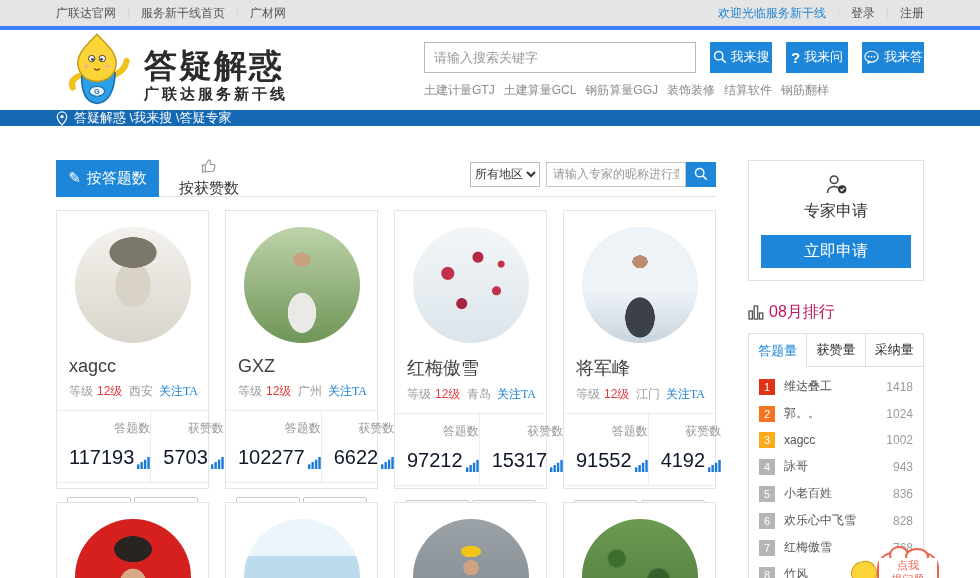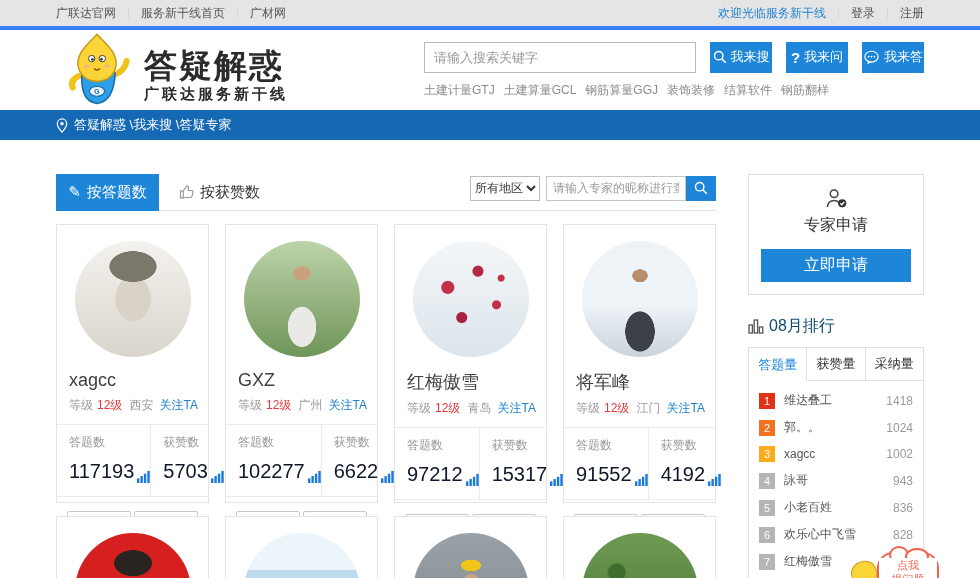--- a/index.html
+++ b/index.html
@@ -27,33 +27,33 @@
   .search-row { display:flex; align-items:center; }
   .search-row input { flex:1; height:31px; border:1px solid #b9b9b9; padding:0 9px; font-size:13px; color:#333; outline:none; }
   .search-row input::placeholder { color:#9a9a9a; }
   .hbtn { width:62px; height:31px; margin-left:14px; background:#1e86d8; color:#fff; border:none;
     font-size:13px; display:flex; align-items:center; justify-content:center; gap:4px; cursor:pointer; }
   .hbtn .qm { font-size:15px; font-weight:bold; }
   .hotlinks { margin-top:9px; display:flex; gap:9px; font-size:12px; }
   .hotlinks a { color:#8b8b8b; text-decoration:none; cursor:pointer; }
 
   
-  .bluebar { height:30px; background:#1568b3; }
+  .bluebar { height:16px; background:#1568b3; }
   .bluebar .container { display:flex; align-items:center; height:100%; color:#fff; font-size:13px; gap:6px; }
 
   
   .main { display:flex; justify-content:space-between; margin-top:34px; }
   .left-col { width:660px; }
   .sidebar { width:176px; }
 
   
   .toolbar { height:37px; border-bottom:1px solid #e3e3e3; display:flex; align-items:center; }
   .tab-active { height:37px; width:103px; background:#1e86d8; color:#fff; font-size:15px;
     display:flex; align-items:center; justify-content:center; gap:6px; cursor:pointer; }
-  .tab-plain { margin-left:20px; font-size:15px; color:#333; display:flex; align-items:center; gap:5px; cursor:pointer; }
+  .tab-plain { margin-left:20px; font-size:15px; color:#333; display:flex; align-items:center; gap:5px; cursor:pointer;flex-direction:column; }
   .tb-right { margin-left:auto; display:flex; align-items:center; margin-bottom:8px; }
   .tb-right select { height:25px; font-size:12px; color:#333; border:1px solid #bbb; background:#fff; }
   .tb-right input { height:25px; width:140px; border:1px solid #c5c5c5; margin-left:6px; padding:0 6px; font-size:12px; outline:none; }
   .tb-right input::placeholder { color:#999; }
   .tb-sbtn { height:25px; width:30px; background:#1e86d8; border:none; cursor:pointer;
     display:flex; align-items:center; justify-content:center; }
 
   
   .cards { display:flex; gap:16px; margin-top:13px; }
   .card { width:153px; height:279px; border:1px solid #e4e4e4; background:#fff; }
@@ -91,36 +91,36 @@
     linear-gradient(#9aa2a8, #7e868c); }
   .av8 { background:
     radial-gradient(circle 10px at 30% 34%, #3e6e2e 0 8px, transparent 10px),
     radial-gradient(circle 12px at 66% 52%, #35602a 0 10px, transparent 12px),
     linear-gradient(#6d9a52, #4a7336); }
   .cname { font-size:18px; color:#404040; margin:13px 0 0 12px; cursor:pointer; }
   .cmeta { display:flex; align-items:center; font-size:12px; padding:6px 10px 10px 12px; }
   .cmeta .lvl { color:#999; }
   .cmeta .lvv { color:#e4393c; margin-left:4px; }
   .cmeta .city { color:#999; margin-left:auto; }
-  .cmeta .follow { color:#1e82d2; margin-left:6px; text-decoration:none; cursor:pointer; }
+  .cmeta .follow { color:#1e82d2; margin-left:6px; text-decoration:none; cursor:pointer;font-family:Liberation Serif, serif; }
   .cstats { display:flex; border-top:1px solid #ececec; border-bottom:1px solid #ececec; }
-  .stat { flex:1; padding:9px 0 13px 12px; }
+  .stat { flex:1; padding:9px 0 13px 12px;text-align:right; }
   .stat + .stat { border-left:1px solid #ececec; }
   .slabel { font-size:12px; color:#999; }
   .snum { margin-top:9px; font-size:20px; color:#0f172a; display:flex; align-items:flex-end; gap:3px; }
   .cbtns { display:flex; justify-content:space-between; padding:14px 10px; }
   .cbtn { width:64px; height:27px; background:#fff; border:1px solid #c9c9c9; border-radius:2px;
     font-size:12px; color:#444; cursor:pointer; }
 
   
   .apply-box { border:1px solid #e0e0e0; padding:13px 12px 12px; }
   .apply-title { display:flex; align-items:center; gap:6px; font-size:16px; color:#333;flex-direction:column; }
   .apply-btn { width:100%; height:33px; margin-top:13px; background:#1e86d8; color:#fff;
     border:none; font-size:16px; cursor:pointer; }
-  .rank-title { display:flex; align-items:center; gap:5px; font-size:16px; color:#0c4a6e; margin:21px 0 10px; }
+  .rank-title { display:flex; align-items:center; gap:5px; font-size:16px; color:#be185d; margin:21px 0 10px; }
   .rank-box { border:1px solid #e0e0e0; }
   .rank-tabs { display:flex; }
   .rank-tab { flex:1; height:33px; display:flex; align-items:center; justify-content:center;
     font-size:13px; color:#333; border-bottom:1px solid #e0e0e0; cursor:pointer; }
   .rank-tab + .rank-tab { border-left:1px solid #e0e0e0; }
   .rank-tab.on { color:#1e86d8; border-bottom:none; }
   .rank-rows { padding:6px 0 8px; }
   .rrow { display:flex; align-items:center; padding:5px 10px; }
   .rbadge { width:16px; height:16px; line-height:16px; text-align:center; color:#fff;
     font-size:11px; background:#b5b5b5; flex:0 0 16px; }

